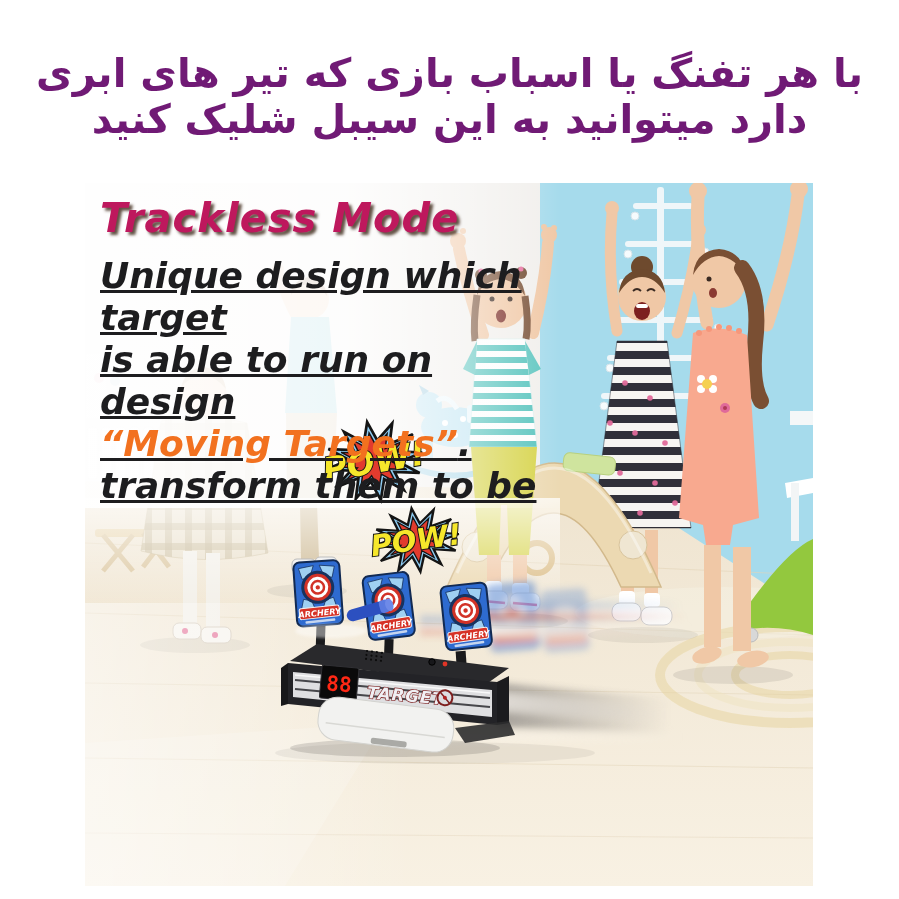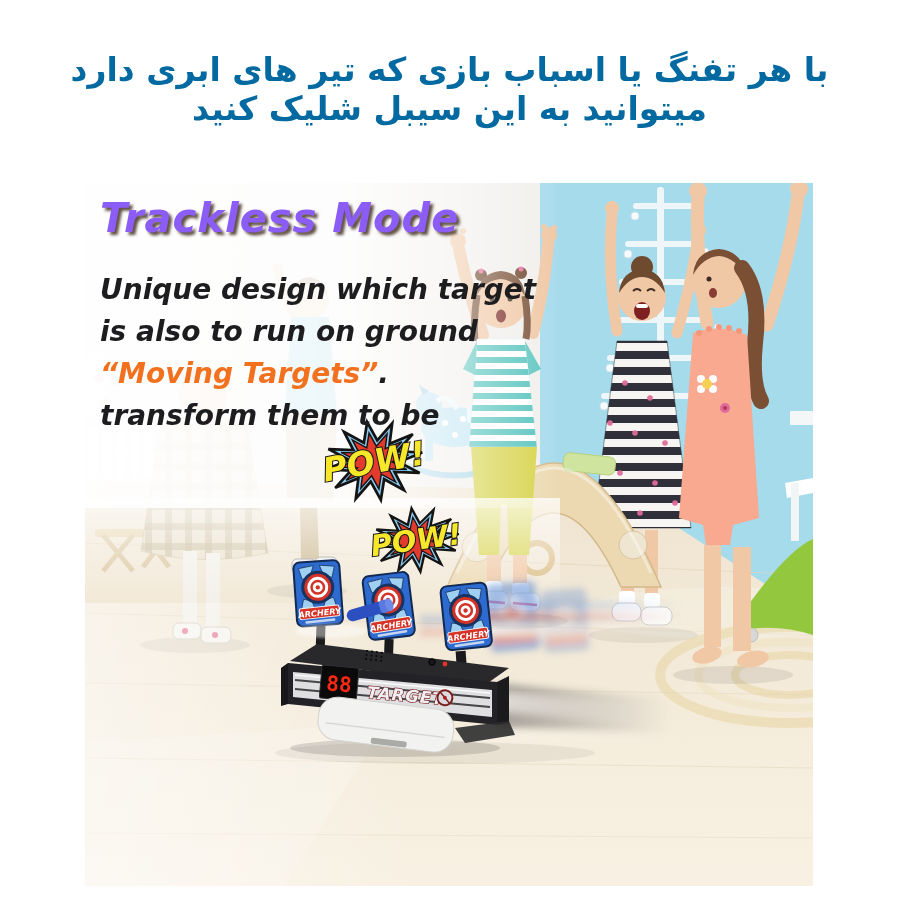--- a/index.html
+++ b/index.html
@@ -1,26 +1,26 @@
 <!DOCTYPE html>
 <html><head>
 <meta charset="utf-8">
 <style>
   html,body{margin:0;padding:0;background:#ffffff;}
   .canvas{position:relative;width:899px;height:899px;background:#fff;overflow:hidden;
           font-family:"DejaVu Sans",sans-serif;}
   .caption-fa{position:absolute;top:50px;left:30px;right:30px;text-align:center;direction:rtl;
-              font-size:33px;font-weight:600;color:#0369a1;letter-spacing:0;}
+              font-size:40px;font-weight:600;color:#701a75;letter-spacing:0;}
   .photo{position:absolute;left:85px;top:183px;width:728px;height:703px;overflow:hidden;background:#f4f2ef;}
   .photo svg{position:absolute;left:0;top:0;}
   .copy{position:absolute;left:15px;top:12px;width:445px;z-index:5;}
-  .title{font-size:40px;font-weight:bold;font-style:italic;color:#8b5cf6;letter-spacing:1px;
+  .title{font-size:40px;font-weight:bold;font-style:italic;color:#be185d;letter-spacing:1px;
          text-shadow:3px 3px 3px rgba(70,50,35,.85);}
-  .bodytext{margin-top:28px;font-size:28px;font-weight:bold;font-style:italic;color:#1d1d1f;
-            line-height:42px;}
+  .bodytext{margin-top:14px;font-size:36px;font-weight:bold;font-style:italic;color:#1d1d1f;
+            line-height:42px;text-decoration:underline;}
   .hl{color:#f2711f;}
   .powT{font-family:"DejaVu Sans",sans-serif;font-weight:bold;font-style:italic;fill:#f6e72b;
         stroke:#141414;stroke-width:2px;paint-order:stroke;text-anchor:middle;}
   .archery{font-family:"DejaVu Sans",sans-serif;font-weight:bold;font-style:italic;fill:#ffffff;
            text-anchor:middle;}
   .brand{font-family:"DejaVu Sans",sans-serif;font-weight:bold;font-style:italic;fill:#f0f0f4;
          stroke:#7e1f1f;stroke-width:1.3px;paint-order:stroke;letter-spacing:1px;}
   .led{font-family:"DejaVu Sans Mono",monospace;font-weight:bold;fill:#ff2815;text-anchor:middle;}
 </style>
 </head>
@@ -455,20 +455,20 @@
           <ellipse cx="44" cy="0" rx="4" ry="6.5" fill="#6e8ae8"></ellipse>
         </g>
         <ellipse cx="246" cy="448" rx="36" ry="7" fill="#ffffff" opacity="0.45" filter="url(#f2)"></ellipse>
       </g>
     </svg>
 
     <div class="copy">
       <div class="title">Trackless Mode</div>
       <div class="bodytext">
         <div>Unique design which target</div>
-        <div>is also to run on ground</div>
+        <div>is able to run on design</div>
         <div><span class="hl">“Moving Targets”</span><span>.</span></div>
         <div>transform them to be</div>
       </div>
     </div>
 
   </div>
 </div>
 
 </body></html>

